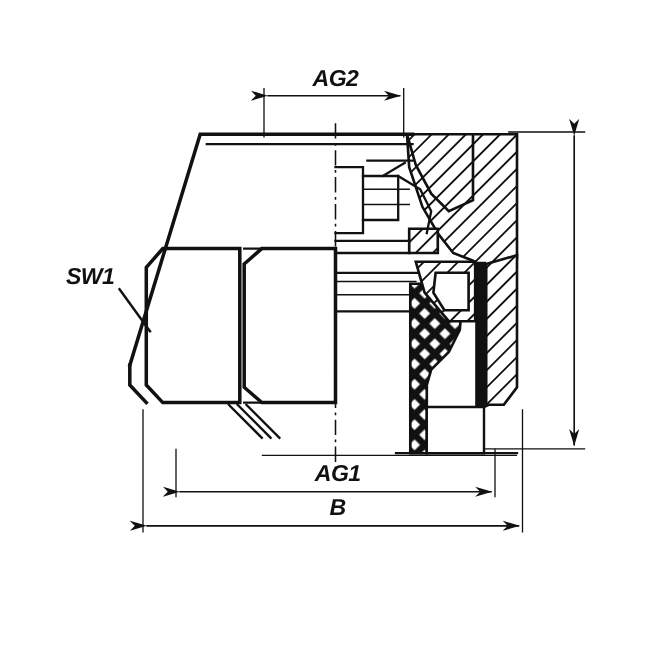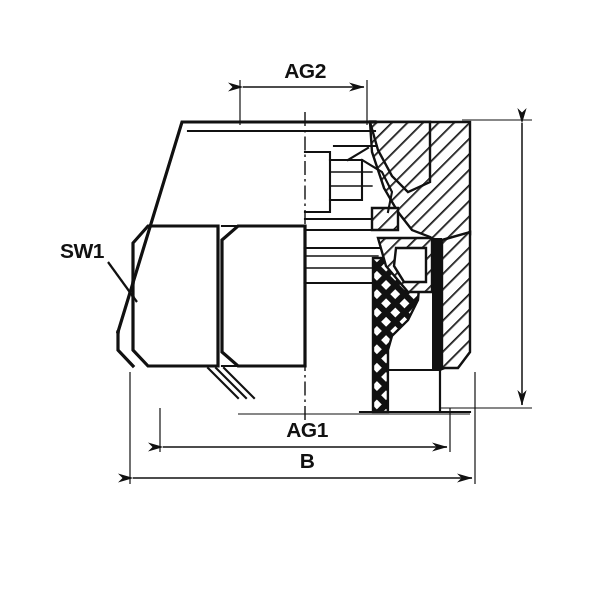--- a/index.html
+++ b/index.html
@@ -11,20 +11,21 @@
     width: 608px;
     height: 608px;
     font-family: "Liberation Sans", sans-serif;
     overflow: hidden;
   }
   #drawing-root {
     position: relative;
     width: 608px;
     height: 428px;
     background: #ffffff;
+    font-style: italic;
   }
   svg#technical-drawing {
     display: block;
     width: 608px;
     height: 608px;
   }
   .dim-text {
     font-family: "Liberation Sans", sans-serif;
     font-weight: 700;
     font-size: 21px;

